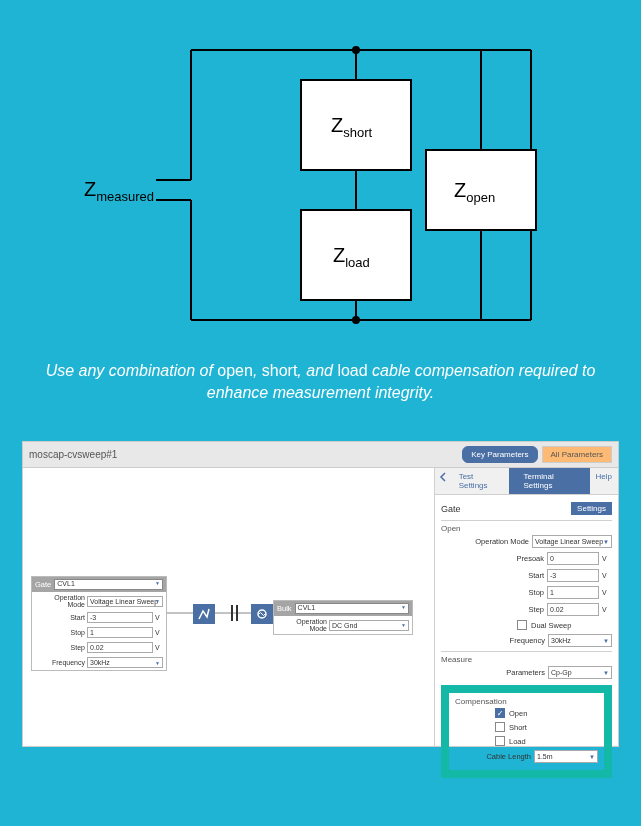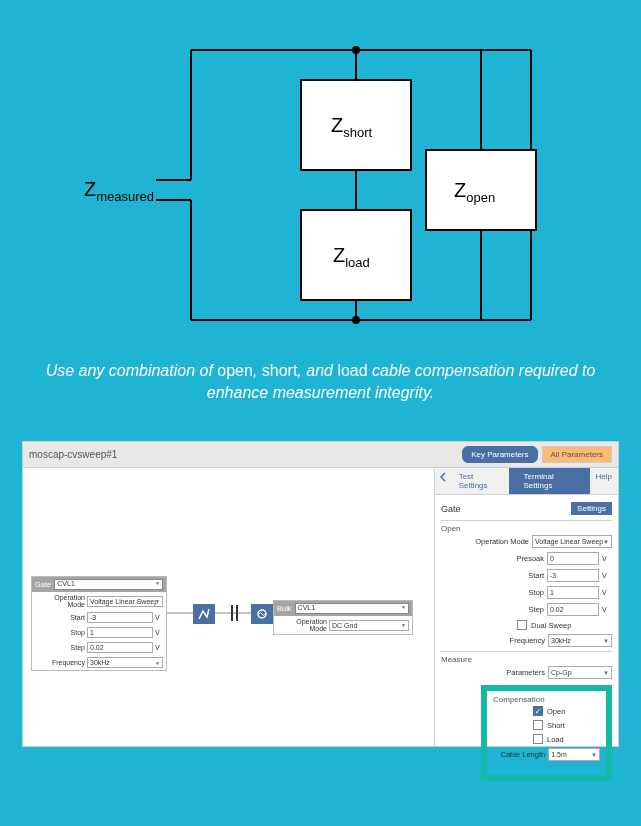--- a/index.html
+++ b/index.html
@@ -140,24 +140,23 @@
     .param-row .input.dd { position:relative; }
     .param-row .input.dd::after {
       content: "▼";
       position: absolute;
       right: 2px;
       font-size: 6px;
       color: #4a6fa5;
     }
     .unit { width: 10px; font-size:7px; color:#333;}
     .comp-box {
-      border: 6px solid #14b8a6;
-      padding: 4px 6px 12px 6px;
+      border: 8px solid #14b8a6;
+      padding: 4px 6px 5px 6px;
       margin-top: 4px;
-      margin-left: 40px;
     }
     .chk-row { display:flex; align-items:center; gap:4px; font-size:7.5px; padding:2px 0 2px 40px;}
     .chk {
       width:10px; height:10px;
       border:1px solid #888;
       display:flex; align-items:center; justify-content:center;
       font-size:8px; color:#fff;
     }
     .chk.on { background:#4a6fa5; border-color:#4a6fa5;}
 

